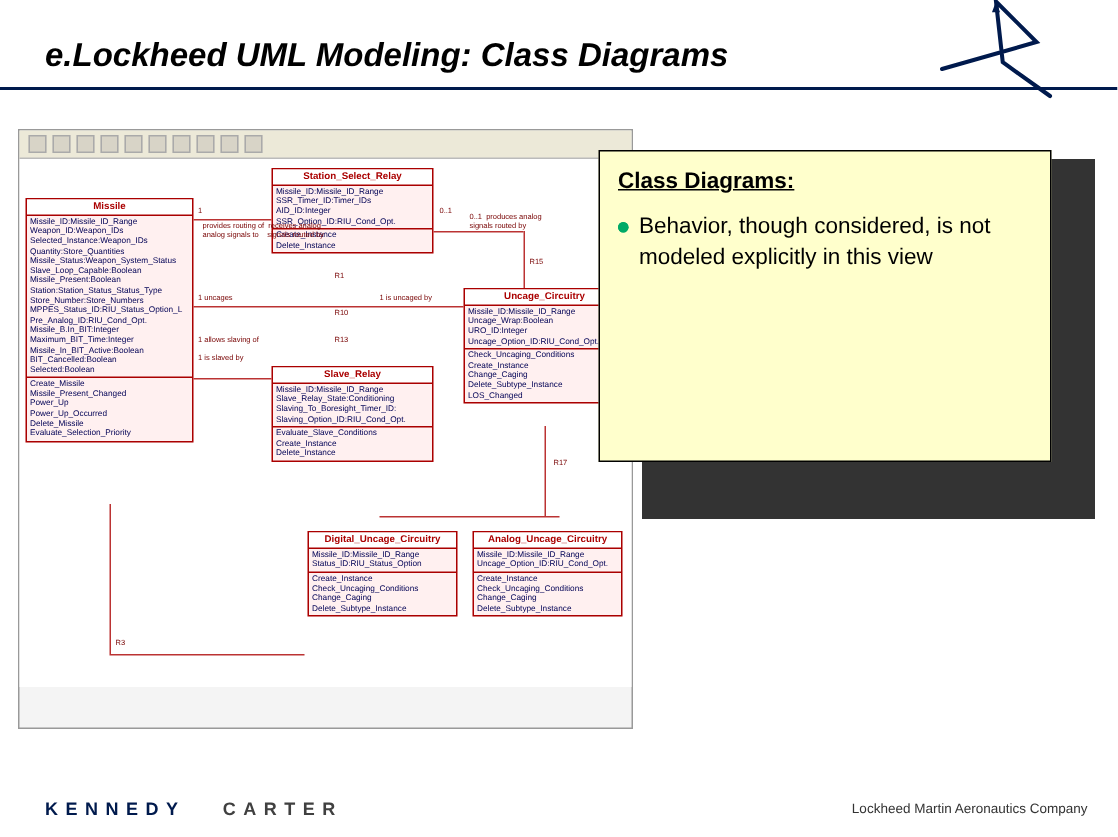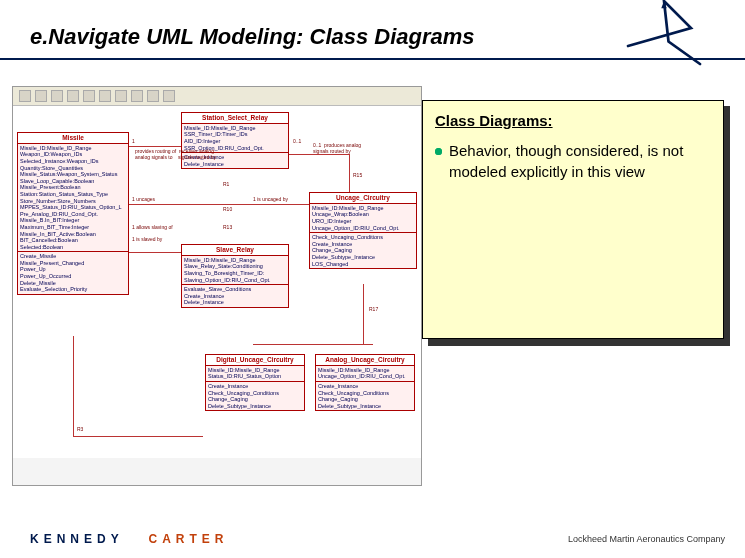--- a/index.html
+++ b/index.html
@@ -54,45 +54,45 @@
   .rel { position: absolute; background: #b33; }
   .relh { height: 1px; }
   .relv { width: 1px; }
   .rtag { position: absolute; font-size: 5px; color: #700; white-space: nowrap; }
   
   .callout-shadow {
     position: absolute; left: 428px; top: 106px; width: 302px; height: 240px;
     background: #333;
   }
   .callout {
-    position: absolute; left: 422px; top: 100px; width: 302px; height: 239px;
+    position: absolute; left: 399px; top: 100px; width: 302px; height: 208px;
     background: #ffffcc; border: 1.5px solid #000; padding: 10px 12px;
     font-size: 15px; line-height: 1.35;
   }
   .callout .ctitle { font-weight: bold; margin-bottom: 8px; text-decoration: underline; }
   .callout ul { list-style: none; padding: 0; margin: 0; }
   .callout li { position: relative; padding-left: 14px; margin-bottom: 10px; }
   .callout li .dot {
     position: absolute; left: 0; top: 7px; width: 7px; height: 7px; border-radius: 50%;
     background: #0a6; display: inline-block;
   }
   .footer-left {
     position: absolute; left: 30px; bottom: 12px;
     font-family: "Arial", sans-serif; font-size: 12px; letter-spacing: 5px;
     color: #001a4d; font-weight: bold;
   }
-  .footer-left .grey { color: #c2410c; }
+  .footer-left .grey { color: #404040; }
   .footer-right {
     position: absolute; right: 20px; bottom: 14px; font-size: 9px; color: #333;
   }
 </style>
 </head>
 <body>
 
-<div class="slide-title">e.Navigate UML Modeling: Class Diagrams</div>
+<div class="slide-title">e.Lockheed UML Modeling: Class Diagrams</div>
 <div class="title-rule"></div>
 
 <svg class="logo-star" viewBox="0 0 100 100">
   <path d="M10 60 L80 40 L50 10 L55 55 L90 80" stroke="#001a4d" stroke-width="3" fill="none" stroke-linecap="round"></path>
   <polygon points="50,10 53,18 47,18" fill="#001a4d"></polygon>
 </svg>
 
 <div class="shot">
   <div class="toolbar">
     <div class="tbtn"></div>

